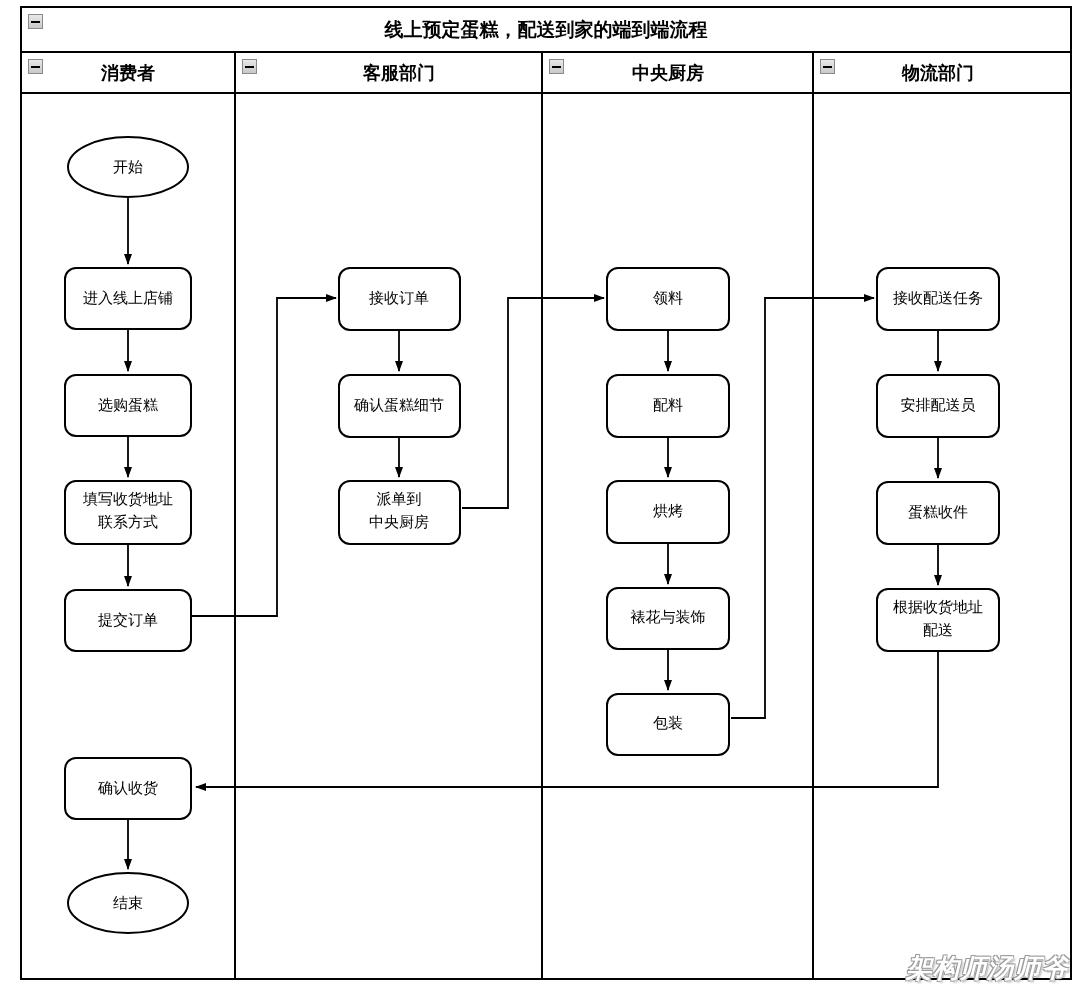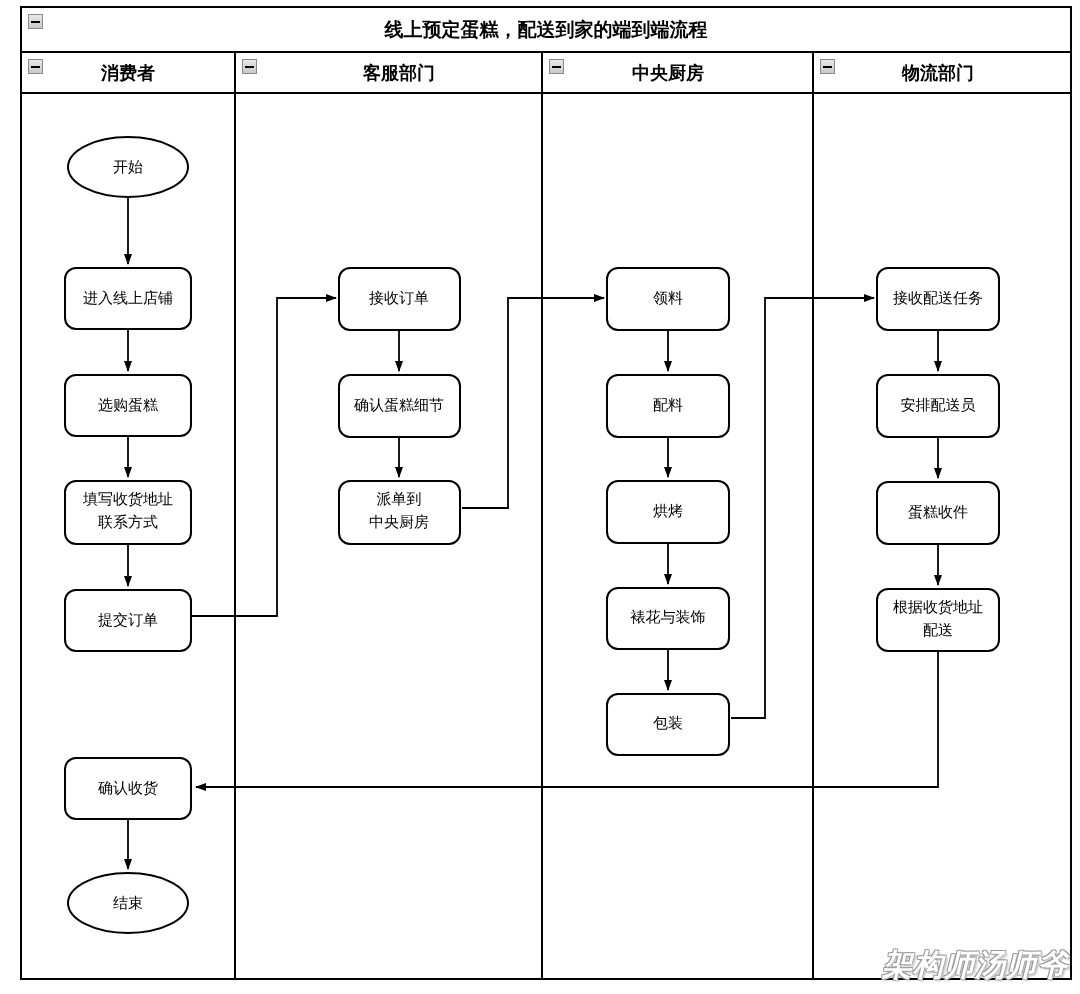--- a/index.html
+++ b/index.html
@@ -80,21 +80,21 @@
     left: 2px;
     top: 6px;
     width: 9px;
     height: 2px;
     background: #000000;
   }
   .watermark {
     position: absolute;
     right: 12px;
     bottom: 8px;
-    font-size: 30px;
+    font-size: 26px;
     font-style: italic;
     font-weight: bold;
     color: #ffffff;
     letter-spacing: 1px;
     text-shadow:
       -1px -1px 0 #9a9a9a,
        1px -1px 0 #9a9a9a,
       -1px  1px 0 #9a9a9a,
        1px  1px 0 #d0d0d0,
        2px  2px 2px rgba(0,0,0,0.25);

